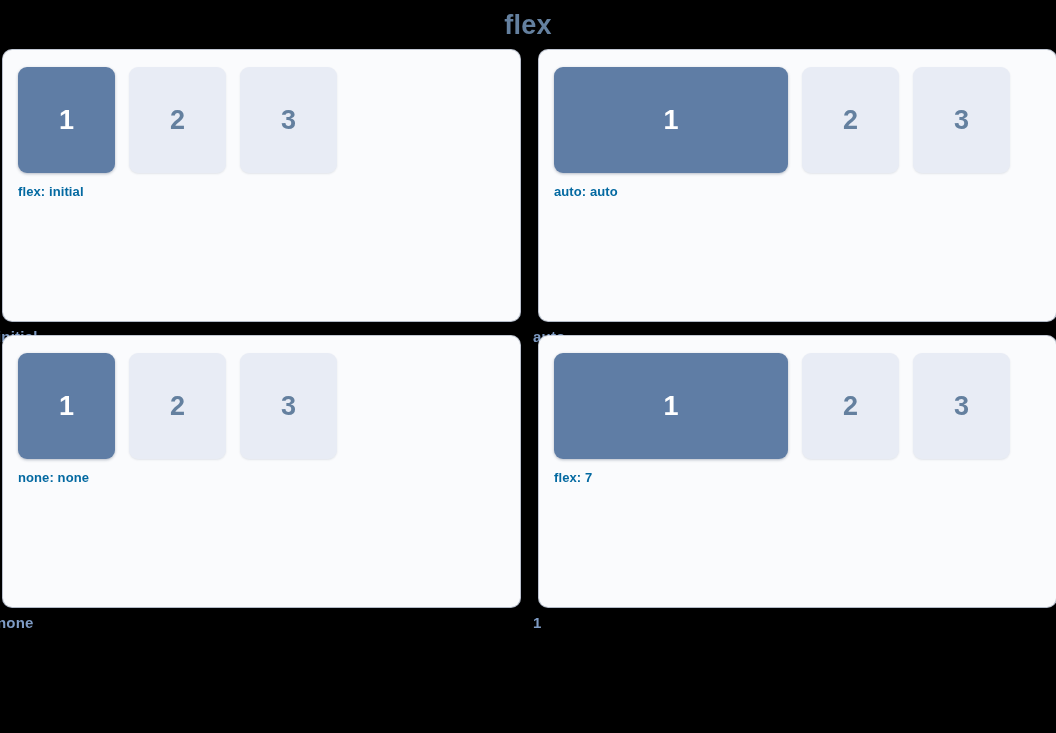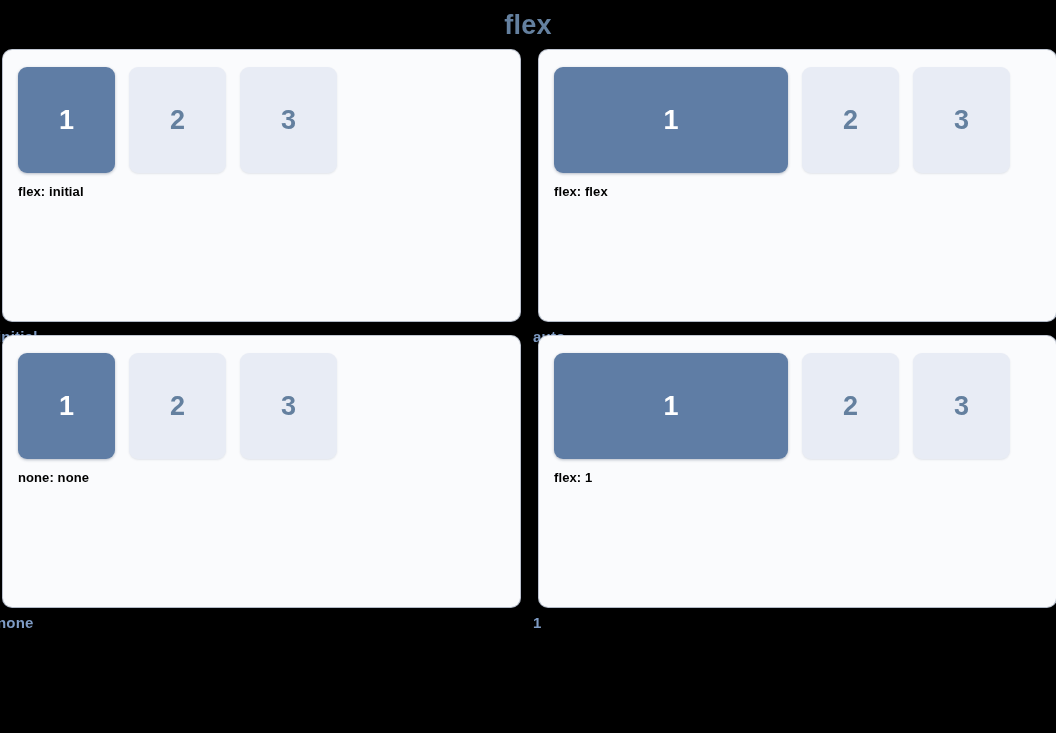--- a/index.html
+++ b/index.html
@@ -95,21 +95,21 @@
   }
 
   
   .flex-item.grow-wide { width: 234px; }
 
   
   .card-caption {
     margin-top: 11px;
     font-size: 13px;
     font-weight: bold;
-    color: #000000;
+    color: #0369a1;
     letter-spacing: 0.1px;
   }
 
   
   .cell-label {
     position: absolute;
     left: -3px;
     bottom: -24px;
     font-size: 15px;
     font-weight: bold;
@@ -148,21 +148,21 @@
         <div class="flex-item primary grow-wide">
           <span>1</span>
         </div>
         <div class="flex-item muted">
           <span>2</span>
         </div>
         <div class="flex-item muted">
           <span>3</span>
         </div>
       </div>
-      <div class="card-caption">flex: flex</div>
+      <div class="card-caption">auto: auto</div>
     </div>
     <div class="cell-label">auto</div>
   </div>
 
   <div class="cell">
     <div class="card">
       <div class="items-row">
         <div class="flex-item primary">
           <span>1</span>
         </div>
@@ -184,18 +184,18 @@
         <div class="flex-item primary grow-wide">
           <span>1</span>
         </div>
         <div class="flex-item muted">
           <span>2</span>
         </div>
         <div class="flex-item muted">
           <span>3</span>
         </div>
       </div>
-      <div class="card-caption">flex: 1</div>
+      <div class="card-caption">flex: 7</div>
     </div>
     <div class="cell-label">1</div>
   </div>
 
 </div>
 
 </body></html>

